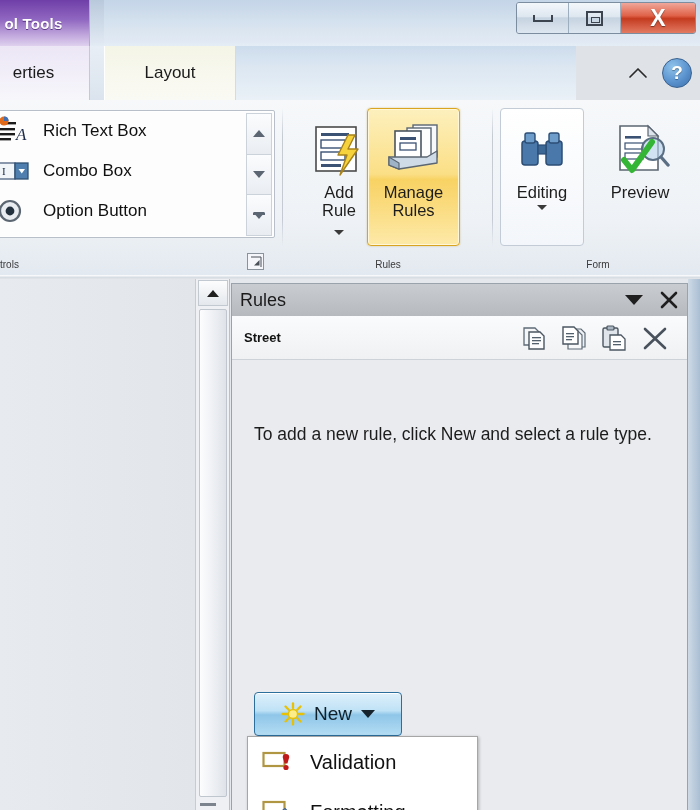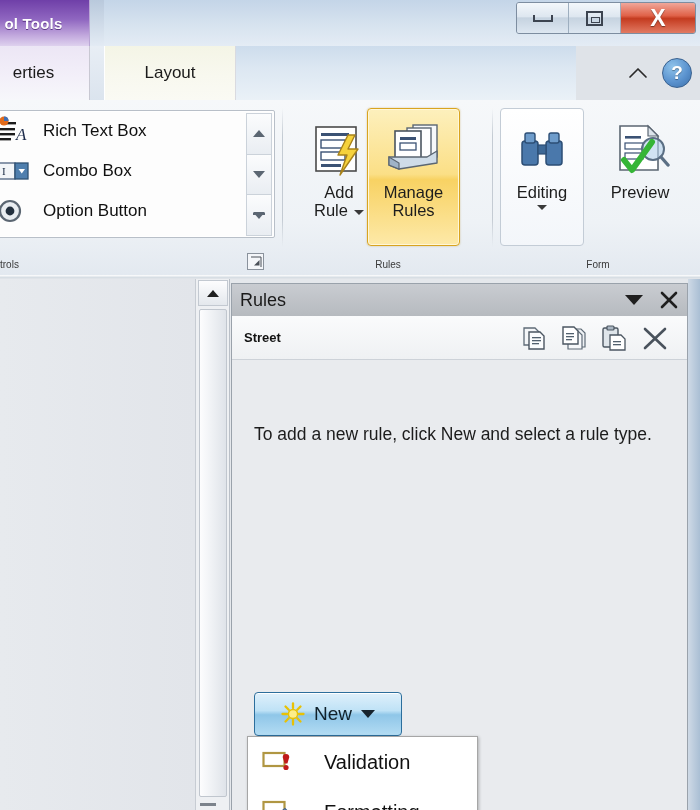--- a/index.html
+++ b/index.html
@@ -171,21 +171,21 @@
     border:1px solid #2c6e9c; border-radius:4px;
     display:flex; align-items:center; justify-content:center; gap:9px;
     box-shadow: inset 0 1px 0 #ffffff; }
   .newbtn .lbl { font-size:19px; color:#10212b; }
   .newbtn .caret { width:0;height:0;border-left:7px solid transparent;border-right:7px solid transparent;
     border-top:8px solid #16232d;}
 
   
   .menu { position:absolute; left:15px; top:376px; width:231px; height:151px;
     background:#ffffff; border:1px solid #a6a6a6; box-shadow:1px 1px 3px rgba(0,0,0,.25); }
-  .mi { height:50px; display:flex; align-items:center; gap:32px; padding-left:14px; }
+  .mi { height:50px; display:flex; align-items:center; gap:18px; padding-left:14px; }
   .mi .mlbl { font-size:20px; color:#111; }
 
   
   .formpanel { position:absolute; left:250px; top:326px; width:190px; height:205px;
     background:#ffffff; border:1px solid #cfd4da; border-radius:4px; }
   .fp-input { position:absolute; left:-5px; top:76px; width:180px; height:34px;
     background:linear-gradient(to bottom,#f3f5f7,#e6e9ec); border:1px solid #7d848c; }
 
   svg { display:block; }
 </style>
@@ -307,21 +307,21 @@
           <svg width="58" height="58" viewBox="0 0 58 58">
             <rect x="6" y="6" width="40" height="44" fill="#ffffff" stroke="#4a4a4a" stroke-width="1.6"></rect>
             <rect x="11" y="12" width="28" height="3" fill="#3b5274"></rect>
             <rect x="11" y="19" width="24" height="8" fill="#fff" stroke="#3b5274" stroke-width="1.4"></rect>
             <rect x="11" y="31" width="24" height="8" fill="#fff" stroke="#3b5274" stroke-width="1.4"></rect>
             <rect x="11" y="43" width="20" height="3" fill="#3b5274"></rect>
             <path d="M38 14 L28 34 L37 34 L30 54 L48 28 L38 28 L45 14 Z" fill="#f6d23c" stroke="#a8821a" stroke-width="1.4" stroke-linejoin="round"></path>
           </svg>
         </div>
         <div class="cap">Add</div>
-        <div style="display:flex;align-items:center;gap:6px;">
+        <div style="display:flex;align-items:center;gap:6px;flex-direction:column;">
           <div class="cap">Rule</div>
           <div class="caret-sm"></div>
         </div>
       </div>
 
       <div class="bigbtn selected" style="left:79px; width:93px;">
         <div class="icon-box">
           <svg width="62" height="58" viewBox="0 0 62 58">
             <rect x="30" y="4" width="24" height="32" fill="#f6f8fa" stroke="#5b6672" stroke-width="1.4"></rect>
             <rect x="24" y="7" width="24" height="32" fill="#fdfdfe" stroke="#5b6672" stroke-width="1.4"></rect>

